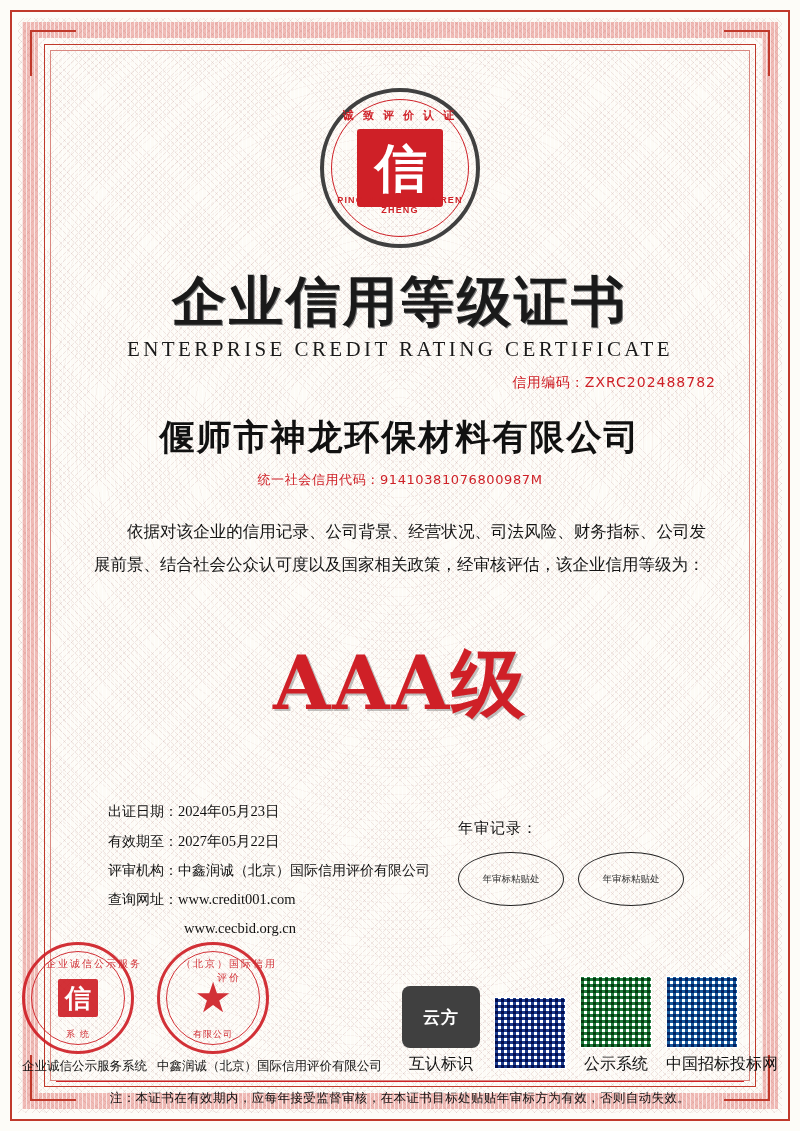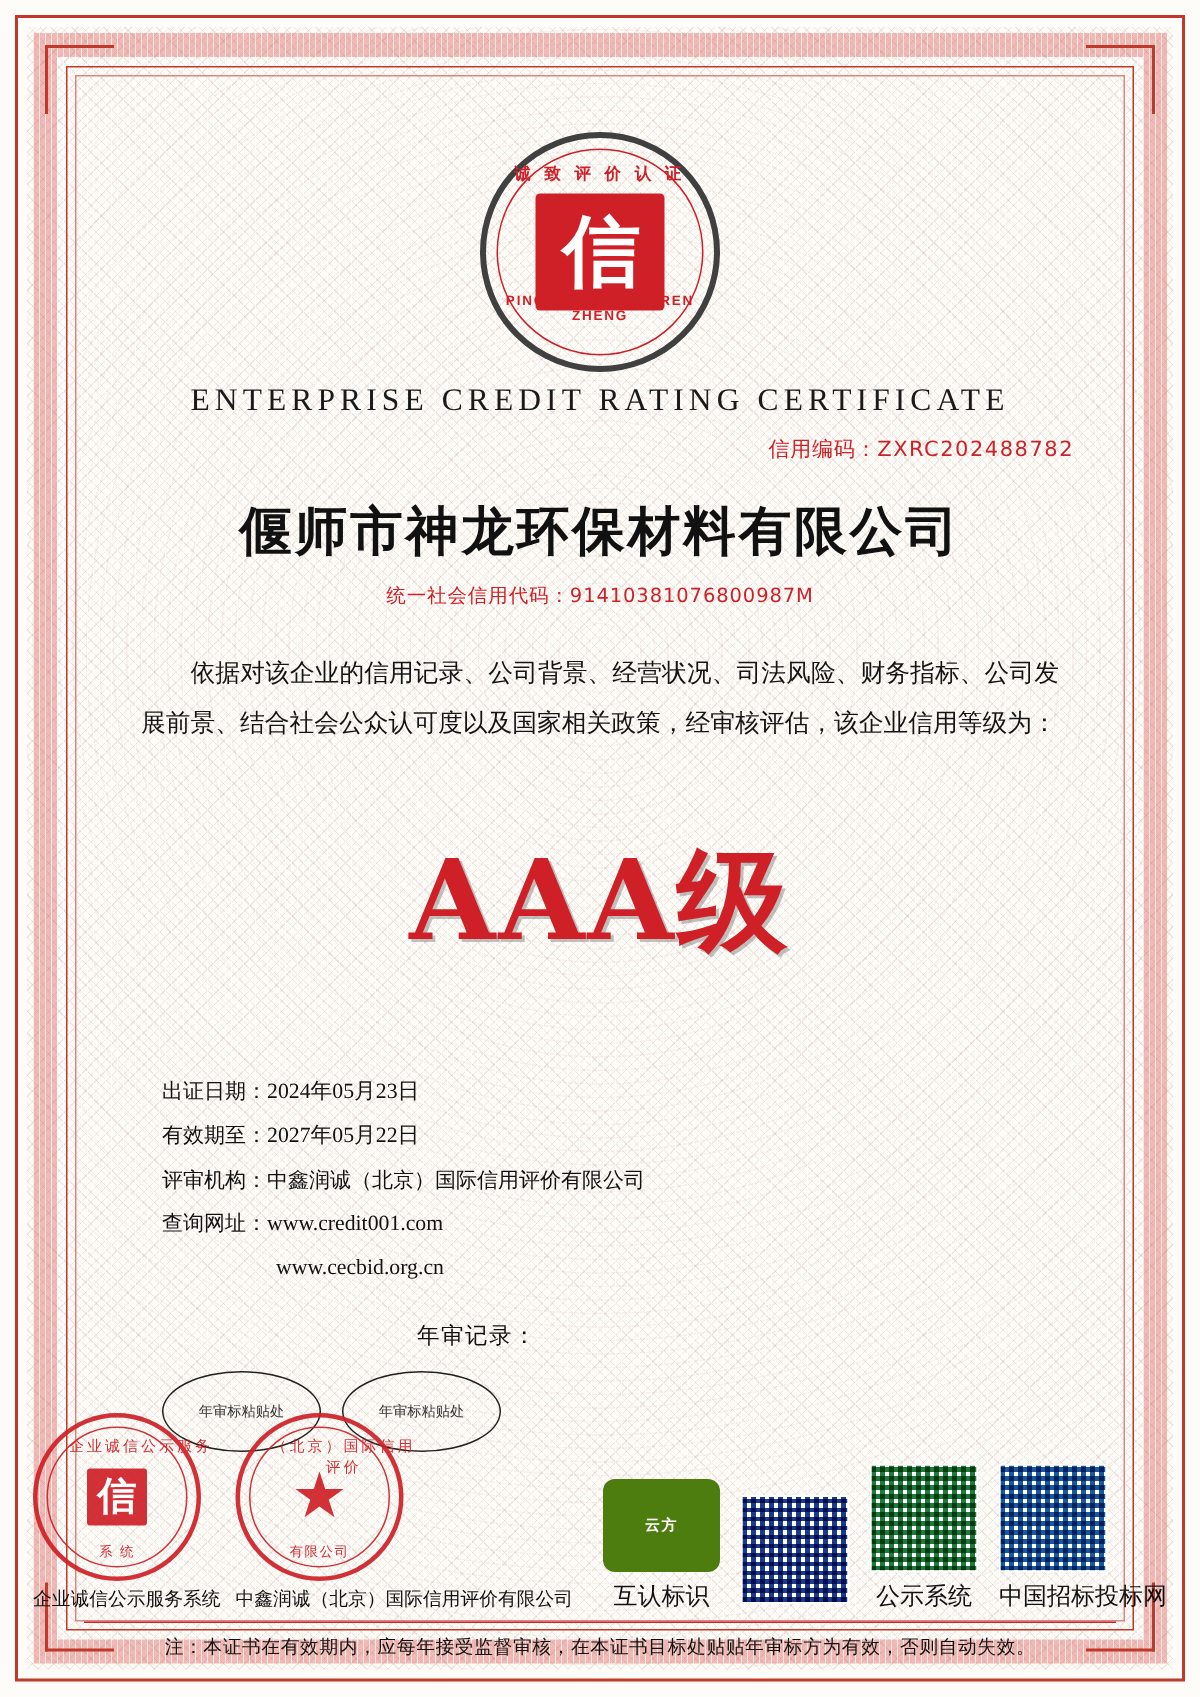--- a/index.html
+++ b/index.html
@@ -208,21 +208,20 @@
     text-shadow: 2px 2px 0 rgba(120,120,120,0.45);
   }
 
   
   .details {
     margin-top: 62px;
     display: flex;
     justify-content: space-between;
     padding: 0 32px 0 48px;
     text-align: left;
-    flex-direction: column;
   }
   .details-left {
     font-family: "Liberation Serif", serif;
     font-size: 15px;
     color: #111;
     line-height: 1.95;
   }
   .details-left .row {
     white-space: nowrap;
   }
@@ -239,21 +238,21 @@
     font-size: 14px;
   }
   .details-left .url-extra {
     padding-left: 76px;
     font-family: "Liberation Serif", serif;
     font-size: 14.5px;
   }
 
   .details-right {
     width: 250px;
-    text-align: right;
+    text-align: left;
     padding-top: 22px;
   }
   .annual-title {
     font-family: "DejaVu Sans", sans-serif;
     font-size: 15px;
     color: #111;
     letter-spacing: 1px;
   }
   .stamp-slots {
     margin-top: 14px;
@@ -394,27 +393,27 @@
     margin-top: 6px;
     font-family: "DejaVu Sans", sans-serif;
     font-size: 16px;
     color: #111;
     white-space: nowrap;
   }
   .yun-logo {
     width: 78px;
     height: 62px;
     border-radius: 8px;
-    background: #4d7c0f;
+    background: #404040;
     color: #ffffff;
     display: flex;
     align-items: center;
     justify-content: center;
     font-family: "DejaVu Sans", sans-serif;
-    font-size: 10px;
+    font-size: 17px;
     font-weight: bold;
     letter-spacing: 1px;
   }
 
   .footnote {
     position: absolute;
     left: 56px;
     right: 56px;
     bottom: 24px;
     border-top: 1px solid #cf2027;
@@ -446,20 +445,21 @@
 
     <div class="logo-wrap">
       <div class="logo">
         <div class="logo-ring2"></div>
         <div class="logo-arc-top">诚 致 评 价 认 证</div>
         <div class="logo-core">信</div>
         <div class="logo-arc-bottom">PING JIA PING JIA REN ZHENG</div>
       </div>
     </div>
 
+    <div class="title-cn">企业信用等级证书</div>
     <div class="title-en">ENTERPRISE CREDIT RATING CERTIFICATE</div>
 
     <div class="credit-code">
       <span>信用编码：</span><span class="val">ZXRC202488782</span>
     </div>
 
     <div class="company">偃师市神龙环保材料有限公司</div>
     <div class="uscc">
       <span>统一社会信用代码：</span><span>91410381076800987M</span>
     </div>

